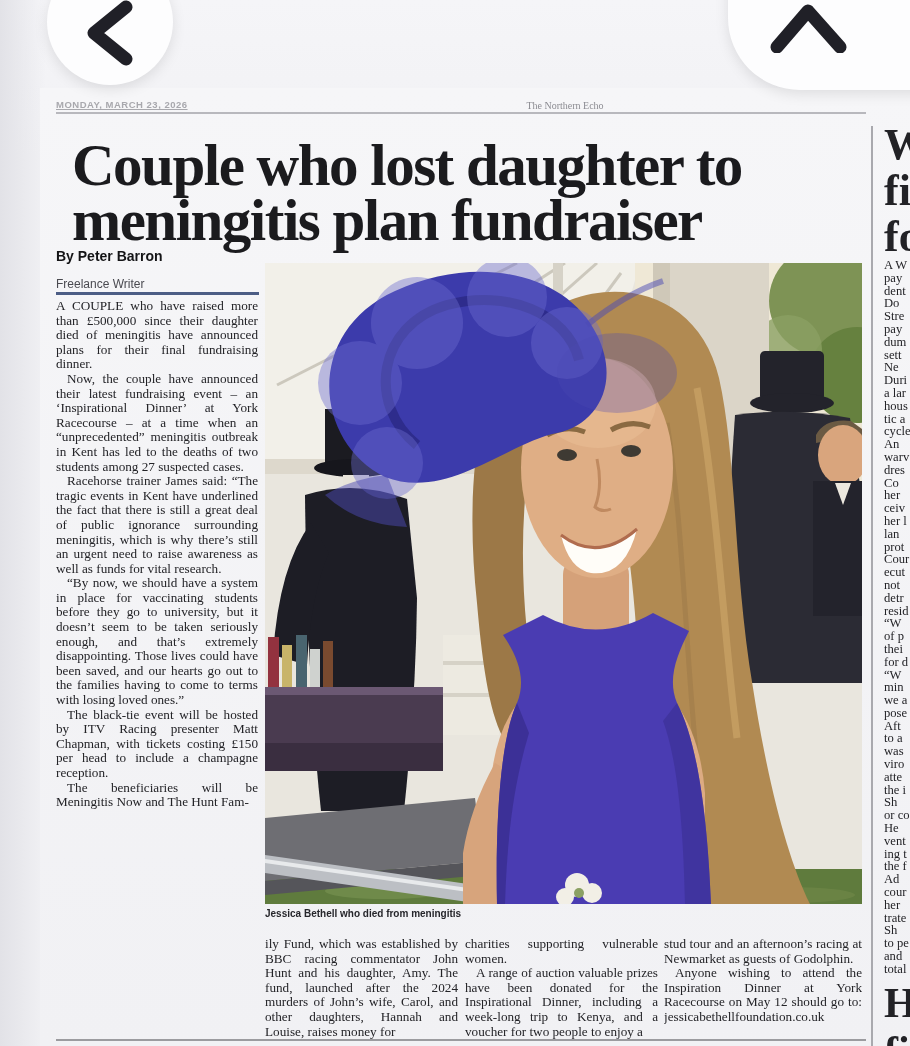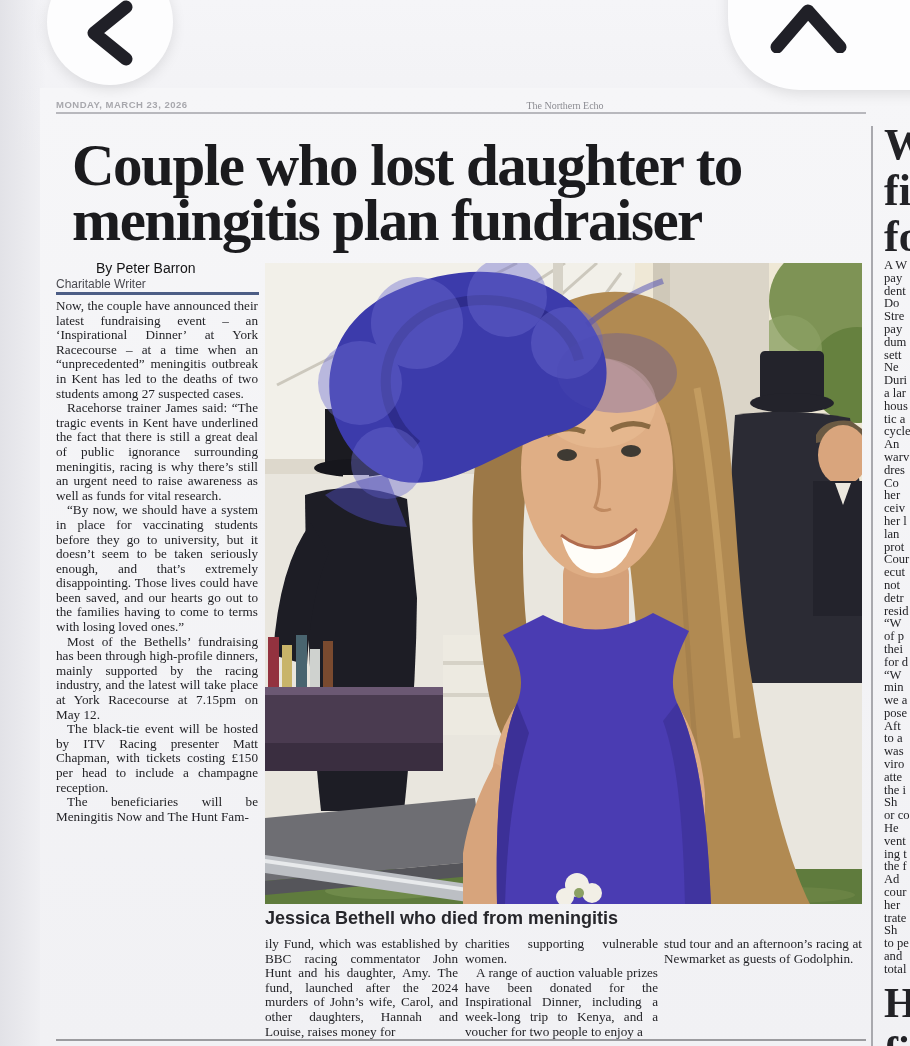--- a/index.html
+++ b/index.html
@@ -9,46 +9,46 @@
     overflow:hidden;
     background:linear-gradient(180deg,#f5f5f8 0%,#f1f1f4 15%,#f1f1f4 100%);
     font-family:"Liberation Sans",sans-serif;
   }
   .edge-shade{position:absolute;left:0;top:0;width:46px;height:1046px;
     background:linear-gradient(90deg,#e2e2e7,rgba(241,241,244,0));pointer-events:none;}
   .paper{position:absolute;left:40px;top:88px;width:870px;height:958px;
     background:linear-gradient(180deg,#f6f6f8,#f1f1f4);}
   
   .np-date{position:absolute;left:56px;top:99px;font-size:9.5px;font-weight:bold;
-    letter-spacing:.5px;color:#a8a8ad;}
+    letter-spacing:.5px;color:#a8a8ad;text-decoration:underline;}
   .np-masthead{position:absolute;left:565px;top:100px;transform:translateX(-50%);
     font-family:"Liberation Serif",serif;font-size:10px;font-weight:normal;color:#8b8b91;}
   .np-header-rule{position:absolute;left:56px;top:112px;width:810px;height:2px;background:#b8b8bd;}
   
   .headline{position:absolute;left:56px;top:122px;margin:16px;width:830px;
     font-family:"Liberation Serif",serif;font-weight:bold;font-size:59px;line-height:55px;
     letter-spacing:-1.5px;color:#1b1b1e;white-space:pre-line;}
-  .byline{position:absolute;left:56px;top:260px;font-size:14px;font-weight:normal;color:#141416;margin-left:40px;}
+  .byline{position:absolute;left:56px;top:248px;font-size:14px;font-weight:bold;color:#141416;}
   .byline-role{position:absolute;left:56px;top:277px;font-size:12px;color:#4a4a50;}
   .byline-rule{position:absolute;left:56px;top:292px;width:203px;height:3px;background:#4c5d85;}
   
   .col{position:absolute;font-family:"Liberation Serif",serif;font-size:13.2px;line-height:14.6px;
     text-align:justify;color:#232327;overflow:hidden;}
   .col p{margin:0;}
   .col p + p{text-indent:11px;}
   .col1{left:56px;top:299px;width:202px;height:741px;}
   .col2{left:265px;top:937px;width:193px;height:103px;}
   .col3{left:465px;top:937px;width:193px;height:103px;}
   .col4{left:664px;top:937px;width:198px;height:103px;}
   .bottom-rule{position:absolute;left:56px;top:1039px;width:810px;height:2px;background:#9b9b9f;}
   
   .photo{position:absolute;left:265px;top:263px;width:597px;height:641px;overflow:hidden;
     background:#e9e6de;}
   .photo svg{display:block;}
-  .caption{position:absolute;left:265px;top:908px;width:580px;font-size:18px;
+  .caption{position:absolute;left:265px;top:908px;width:580px;font-size:10px;
     font-weight:bold;color:#26262b;}
   
   .divider-v{position:absolute;left:871px;top:126px;width:2px;height:920px;background:#a9a9ae;}
   .side-headline{position:absolute;left:884px;top:122px;width:80px;
     font-family:"Liberation Serif",serif;font-weight:bold;font-size:44px;line-height:46px;
     color:#222226;white-space:pre-line;}
   .side-body{position:absolute;left:884px;top:259px;width:80px;
     font-family:"Liberation Serif",serif;font-size:12.6px;line-height:12.8px;
     color:#232327;white-space:pre-line;}
   .side-headline2{position:absolute;left:884px;top:979px;width:80px;
@@ -70,28 +70,28 @@
 <div class="edge-shade"></div>
 <div class="paper"></div>
 
 <div class="np-date">MONDAY, MARCH 23, 2026</div>
 <div class="np-masthead">The Northern Echo</div>
 <div class="np-header-rule"></div>
 
 <h1 class="headline">Couple who lost daughter to
 meningitis plan fundraiser</h1>
 <div class="byline">By Peter Barron</div>
-<div class="byline-role">Charitable Writer</div>
+<div class="byline-role">Freelance Writer</div>
 <div class="byline-rule"></div>
 
 <div class="col col1">
+  <p>A COUPLE who have raised more than £500,000 since their daughter died of meningitis have announced plans for their final fundraising dinner.</p>
   <p>Now, the couple have announced their latest fundraising event – an ‘Inspirational Dinner’ at York Racecourse – at a time when an “unprecedented” meningitis outbreak in Kent has led to the deaths of two students among 27 suspected cases.</p>
-  <p>Racehorse trainer James said: “The tragic events in Kent have underlined the fact that there is still a great deal of public ignorance surrounding meningitis, racing is why there’s still an urgent need to raise awareness as well as funds for vital research.</p>
+  <p>Racehorse trainer James said: “The tragic events in Kent have underlined the fact that there is still a great deal of public ignorance surrounding meningitis, which is why there’s still an urgent need to raise awareness as well as funds for vital research.</p>
   <p>“By now, we should have a system in place for vaccinating students before they go to university, but it doesn’t seem to be taken seriously enough, and that’s extremely disappointing. Those lives could have been saved, and our hearts go out to the families having to come to terms with losing loved ones.”</p>
-  <p>Most of the Bethells’ fundraising has been through high-profile dinners, mainly supported by the racing industry, and the latest will take place at York Racecourse at 7.15pm on May 12.</p>
   <p>The black-tie event will be hosted by ITV Racing presenter Matt Chapman, with tickets costing £150 per head to include a champagne reception.</p>
   <p>The beneficiaries will be Meningitis Now and The Hunt Fam-</p>
 </div>
 
 <div class="photo">
   <svg width="597" height="641" viewBox="0 0 597 641">
 
     <rect width="597" height="641" fill="#e9e6de"></rect>
 
     <path d="M0,0 H375 L330,155 Q180,198 0,208 Z" fill="#f2f0e9"></path>
@@ -201,20 +201,21 @@
 
 <div class="col col2">
   <p>ily Fund, which was established by BBC racing commentator John Hunt and his daughter, Amy. The fund, launched after the 2024 murders of John’s wife, Carol, and other daughters, Hannah and Louise, raises money for</p>
 </div>
 <div class="col col3">
   <p>charities supporting vulnerable women.</p>
   <p>A range of auction valuable prizes have been donated for the Inspirational Dinner, including a week-long trip to Kenya, and a voucher for two people to enjoy a</p>
 </div>
 <div class="col col4">
   <p>stud tour and an afternoon’s racing at Newmarket as guests of Godolphin.</p>
+  <p>Anyone wishing to attend the Inspiration Dinner at York Racecourse on May 12 should go to: jessicabethellfoundation.co.uk</p>
 </div>
 
 <div class="bottom-rule"></div>
 
 <div class="divider-v"></div>
 <div class="side-headline">W
 fi
 fo</div>
 <div class="side-body">A W
 pay

